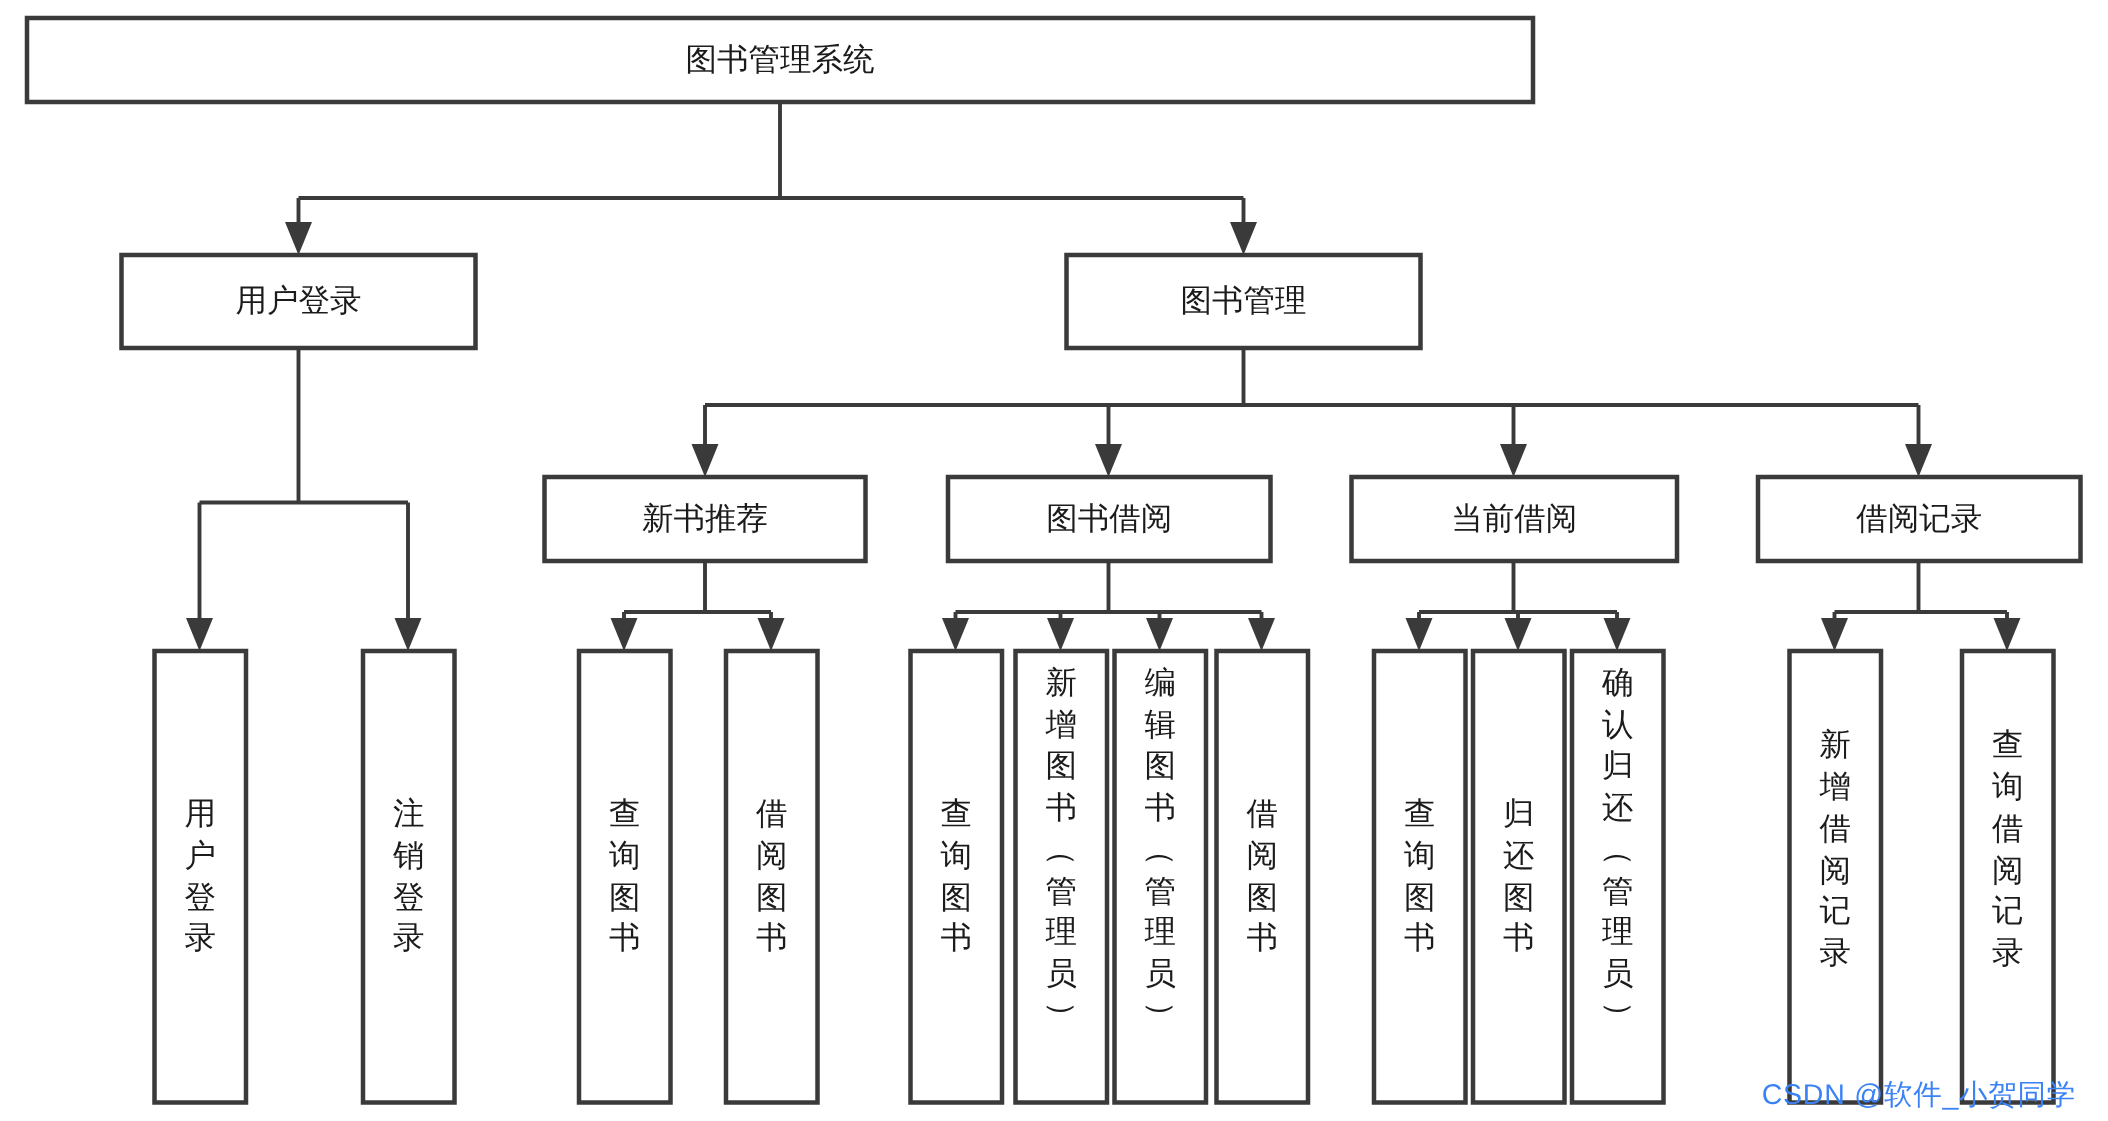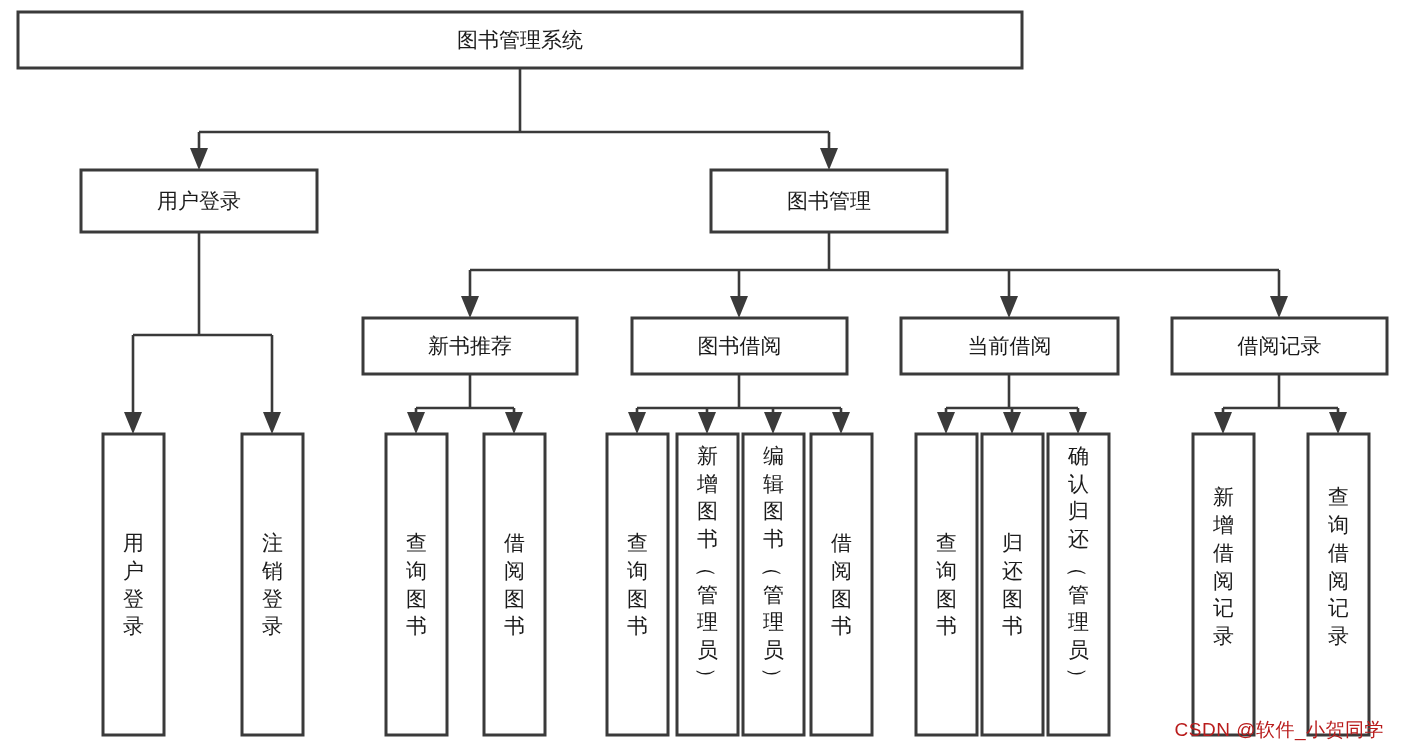--- a/index.html
+++ b/index.html
@@ -68,21 +68,21 @@
   .vlabel-wrap .vchar.rot {
     transform: rotate(90deg);
     transform-origin: center center;
   }
   .watermark {
     position: absolute;
     right: 8px;
     bottom: 4px;
     font-family: "Liberation Sans", "DejaVu Sans", sans-serif;
     font-size: 19px;
-    color: #b91c1c;
+    color: #3b82f6;
     letter-spacing: 0.5px;
     white-space: nowrap;
     user-select: none;
   }
 </style>
 </head>
 <body>
 
 <div id="diagram-root">
 

